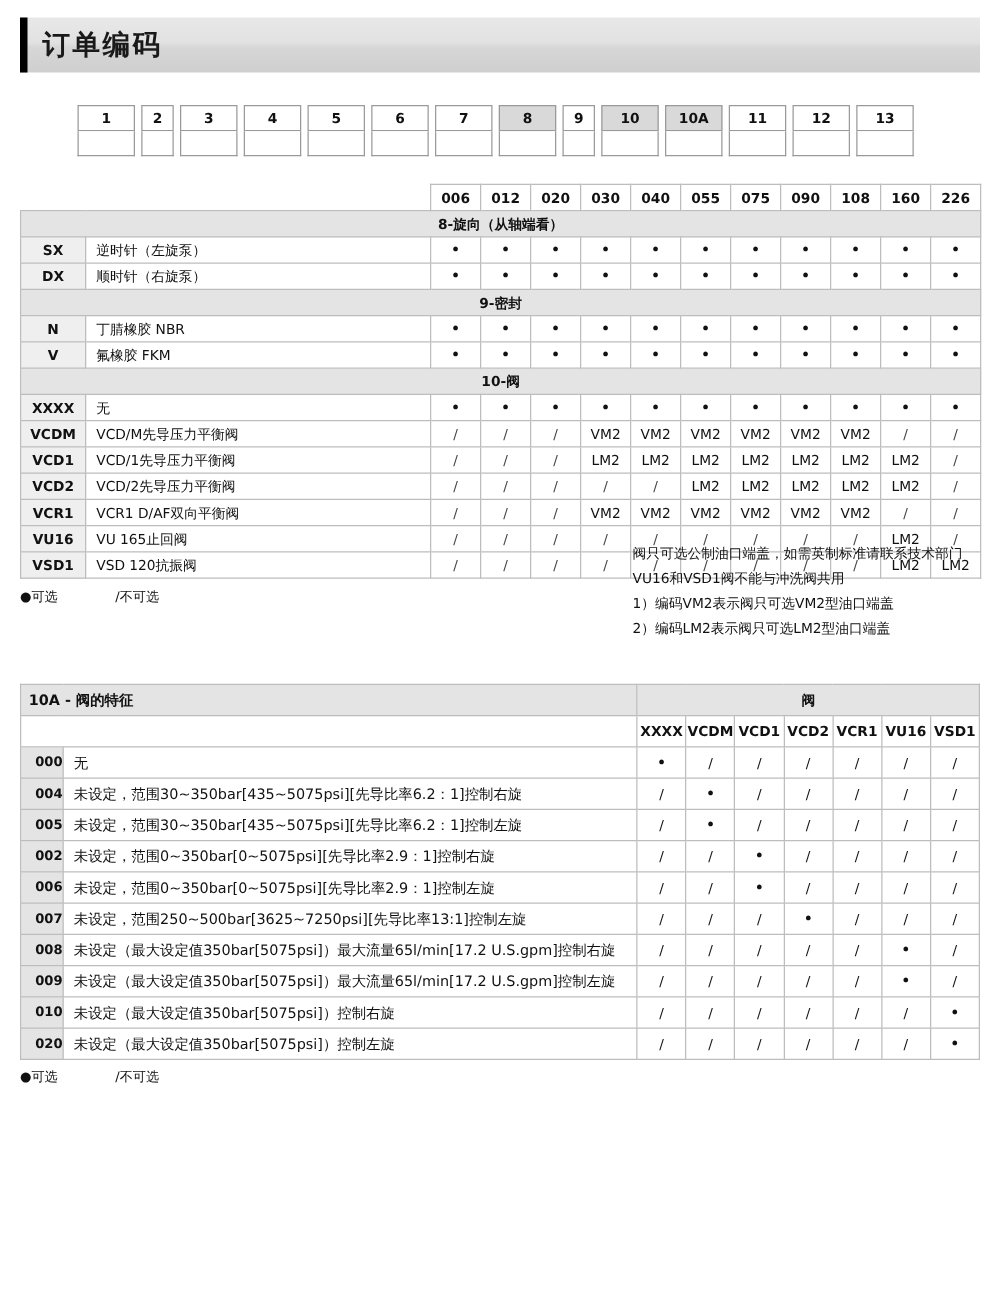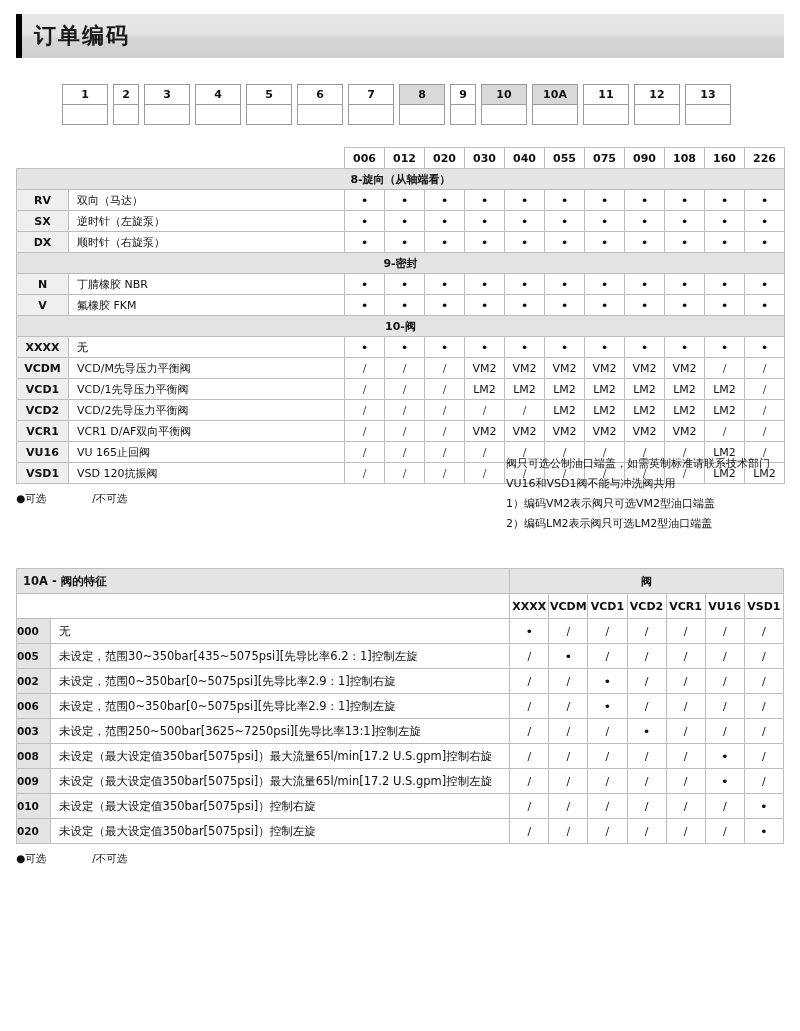--- a/index.html
+++ b/index.html
@@ -149,21 +149,21 @@
     height: 24px;
     text-align: center;
     vertical-align: middle;
     background: #fff;
   }
   table.grid2 td.code2 {
     font-weight: bold;
     font-size: 10.5px;
     background: #e4e4e4;
     width: 34px;
-    text-align: left;
+    text-align: right;
   }
   table.grid2 td.desc2 {
     text-align: left;
     padding-left: 8px;
     font-size: 11.5px;
   }
   .t2head td {
     background: #e4e4e4 !important;
     font-weight: bold;
     margin-left: 16px;
@@ -276,35 +276,20 @@
             <td class="hdr-code">075</td>
             <td class="hdr-code">090</td>
             <td class="hdr-code">108</td>
             <td class="hdr-code">160</td>
             <td class="hdr-code">226</td>
           </tr>
           <tr class="sec-head">
             <td colspan="13">8-旋向（从轴端看）</td>
           </tr>
           <tr>
-            <td class="code-col">RV</td>
-            <td class="desc-col">双向（马达）</td>
-            <td style="font-size: 13px;">•</td>
-            <td style="font-size: 13px;">•</td>
-            <td style="font-size: 13px;">•</td>
-            <td style="font-size: 13px;">•</td>
-            <td style="font-size: 13px;">•</td>
-            <td style="font-size: 13px;">•</td>
-            <td style="font-size: 13px;">•</td>
-            <td style="font-size: 13px;">•</td>
-            <td style="font-size: 13px;">•</td>
-            <td style="font-size: 13px;">•</td>
-            <td style="font-size: 13px;">•</td>
-          </tr>
-          <tr>
             <td class="code-col">SX</td>
             <td class="desc-col">逆时针（左旋泵）</td>
             <td style="font-size: 13px;">•</td>
             <td style="font-size: 13px;">•</td>
             <td style="font-size: 13px;">•</td>
             <td style="font-size: 13px;">•</td>
             <td style="font-size: 13px;">•</td>
             <td style="font-size: 13px;">•</td>
             <td style="font-size: 13px;">•</td>
             <td style="font-size: 13px;">•</td>
@@ -511,20 +496,31 @@
             <td class="desc2">无</td>
             <td style="font-size: 13px;">•</td>
             <td>/</td>
             <td>/</td>
             <td>/</td>
             <td>/</td>
             <td>/</td>
             <td>/</td>
           </tr>
           <tr>
+            <td class="code2">004</td>
+            <td class="desc2">未设定，范围30~350bar[435~5075psi][先导比率6.2：1]控制右旋</td>
+            <td>/</td>
+            <td style="font-size: 13px;">•</td>
+            <td>/</td>
+            <td>/</td>
+            <td>/</td>
+            <td>/</td>
+            <td>/</td>
+          </tr>
+          <tr>
             <td class="code2">005</td>
             <td class="desc2">未设定，范围30~350bar[435~5075psi][先导比率6.2：1]控制左旋</td>
             <td>/</td>
             <td style="font-size: 13px;">•</td>
             <td>/</td>
             <td>/</td>
             <td>/</td>
             <td>/</td>
             <td>/</td>
           </tr>
@@ -544,21 +540,21 @@
             <td class="desc2">未设定，范围0~350bar[0~5075psi][先导比率2.9：1]控制左旋</td>
             <td>/</td>
             <td>/</td>
             <td style="font-size: 13px;">•</td>
             <td>/</td>
             <td>/</td>
             <td>/</td>
             <td>/</td>
           </tr>
           <tr>
-            <td class="code2">003</td>
+            <td class="code2">007</td>
             <td class="desc2">未设定，范围250~500bar[3625~7250psi][先导比率13:1]控制左旋</td>
             <td>/</td>
             <td>/</td>
             <td>/</td>
             <td style="font-size: 13px;">•</td>
             <td>/</td>
             <td>/</td>
             <td>/</td>
           </tr>
           <tr>

